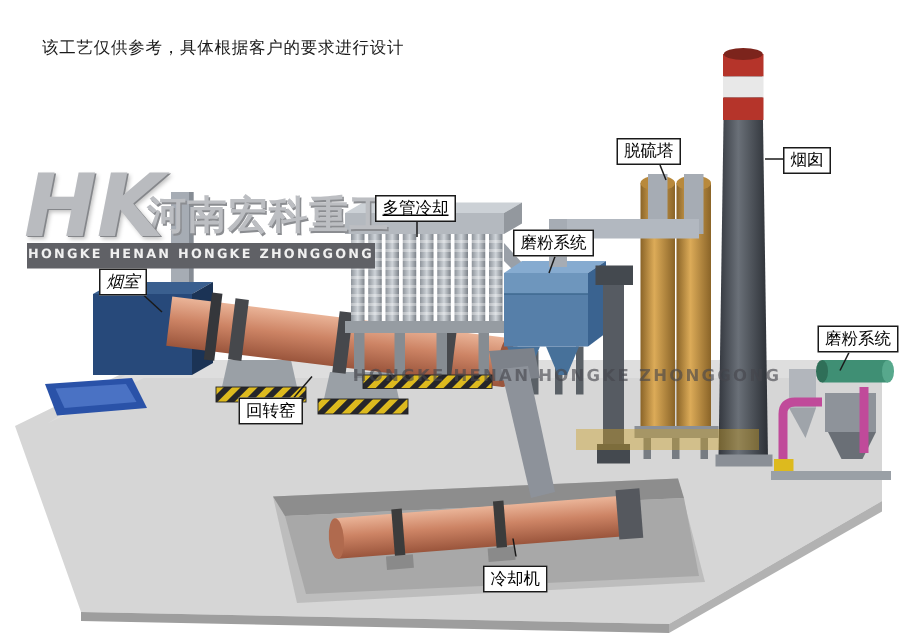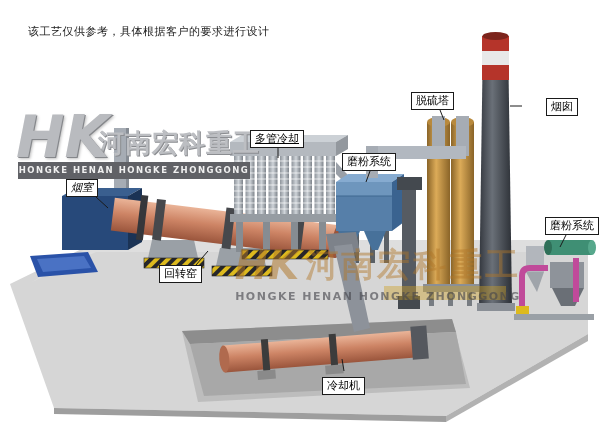--- a/index.html
+++ b/index.html
@@ -237,28 +237,25 @@
   <div class="disclaimer">该工艺仅供参考，具体根据客户的要求进行设计</div>
 
   <div class="logo">
     <div class="logo-hk">HK</div>
     <div class="logo-cn">河南宏科重工</div>
     <div class="logo-banner">HONGKE HENAN HONGKE ZHONGGONG</div>
   </div>
 
   <div class="watermark">
     <div class="wm-band"></div>
-    <div class="wm-line1">
-      <span class="wm-hk">HK</span><span class="wm-cn">河南宏科重工</span>
-    </div>
     <div class="wm-en">HONGKE HENAN HONGKE ZHONGGONG</div>
   </div>
 
   <div class="lbl" style="left:66px;top:179px;font-style:italic;">烟室</div>
   <div class="lbl" style="left:159px;top:265px;">回转窑</div>
   <div class="lbl" style="left:250px;top:130px;text-decoration:underline;">多管冷却</div>
   <div class="lbl" style="left:342px;top:153px;">磨粉系统</div>
   <div class="lbl" style="left:411px;top:92px;">脱硫塔</div>
-  <div class="lbl" style="left:546px;top:98px;">烟囱</div>
+  <div class="lbl" style="left:522px;top:98px;">烟囱</div>
   <div class="lbl" style="left:545px;top:217px;">磨粉系统</div>
   <div class="lbl" style="left:322px;top:377px;">冷却机</div>
 
 </div>
 
 </body></html>

